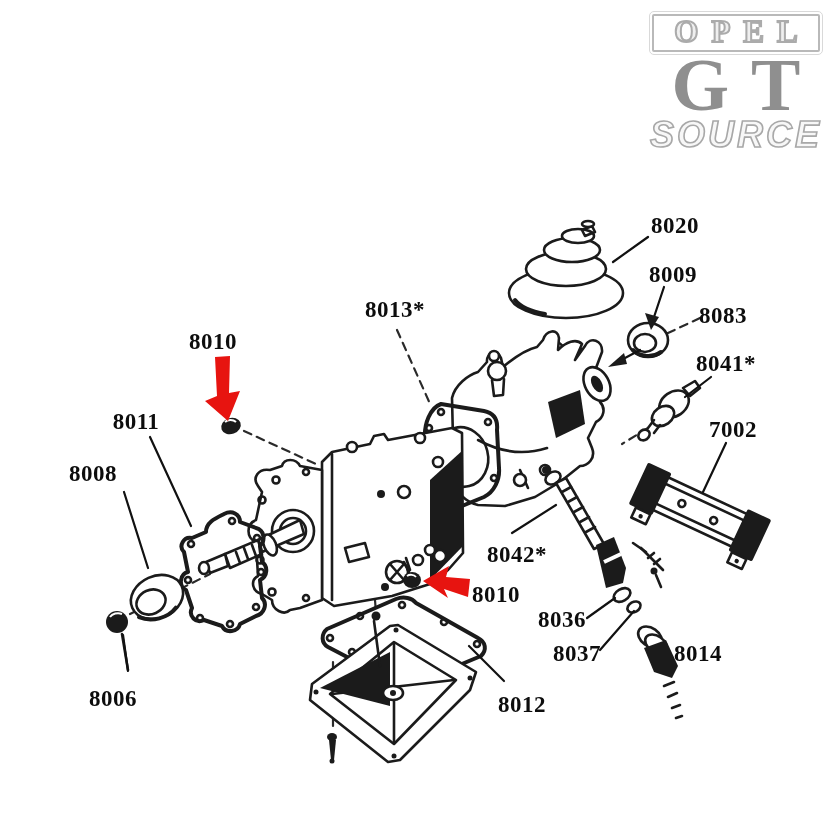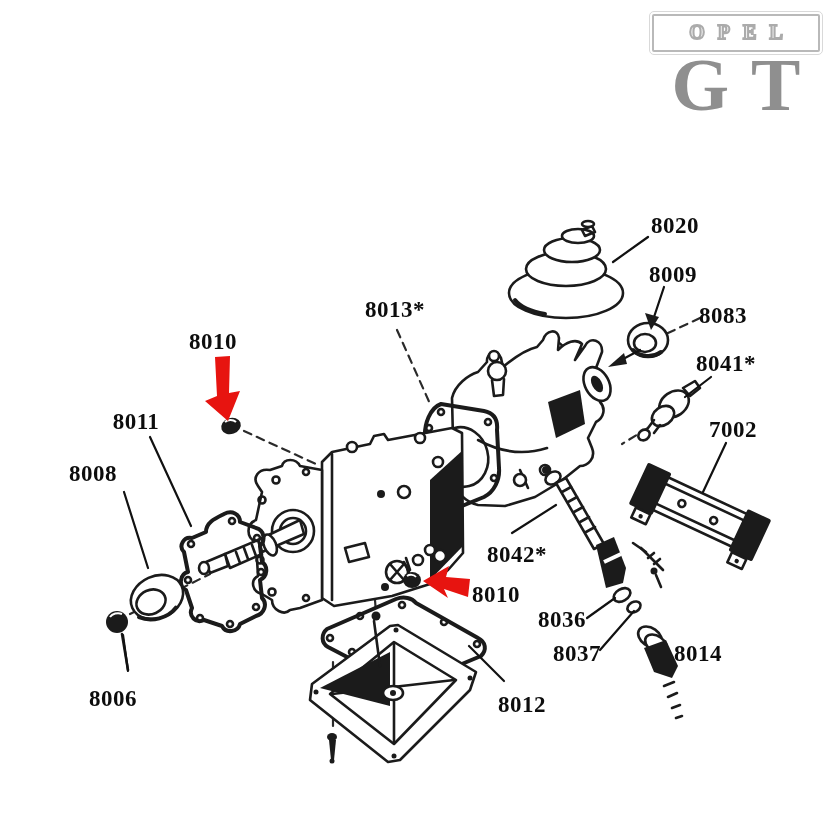--- a/index.html
+++ b/index.html
@@ -3,21 +3,21 @@
 <meta charset="utf-8">
 <style>
   html,body{margin:0;padding:0;background:#ffffff;}
   #stage{position:relative;width:840px;height:840px;background:#ffffff;overflow:hidden;
          font-family:"Liberation Serif",serif;}
   
   .logo{position:absolute;top:14px;left:642px;width:188px;text-align:center;
         -webkit-user-select:none;user-select:none;}
   .opel-box{display:block;margin:0 auto;border:2px solid #b9b9b9;outline:1px solid #d9d9d9;
             outline-offset:2px;border-radius:2px;padding:1px 6px 3px 6px;width:168px;box-sizing:border-box;}
-  .opel-text{font-family:"Liberation Serif",serif;font-weight:bold;font-size:20px;line-height:30px;
+  .opel-text{font-family:"Liberation Serif",serif;font-weight:bold;font-size:31px;line-height:30px;
              letter-spacing:13px;margin-right:-13px;color:#efefef;
              -webkit-text-stroke:2px #ababab;}
   .gt-text{font-family:"Liberation Serif",serif;font-weight:bold;font-size:74px;line-height:62px;
            letter-spacing:22px;margin-right:-22px;color:#8f8f8f;margin-top:2px;}
   .source-text{font-family:"Liberation Sans",sans-serif;font-style:italic;font-weight:bold;
                font-size:36px;line-height:38px;letter-spacing:3px;color:#f7f7f7;
                -webkit-text-stroke:1.6px #a8a8a8;margin-top:0px;}
   
   svg{position:absolute;top:0;left:0;}
   .ln{stroke:#1b1b1b;fill:none;stroke-width:2.6;stroke-linecap:round;stroke-linejoin:round;}
@@ -32,20 +32,21 @@
 </head>
 <body>
 
 <div id="stage">
 
   <div class="logo">
     <div class="opel-box">
       <div class="opel-text">OPEL</div>
     </div>
     <div class="gt-text">GT</div>
+    <div class="source-text">SOURCE</div>
   </div>
 
   <svg width="840" height="840" viewBox="0 0 840 840">
 
     <g>
       <path class="dash" d="M130,614 L210,574"></path>
       <path class="dash" d="M216,570 L298,531"></path>
       <path class="dash" d="M244,431 L316,464"></path>
       <path class="dash" d="M397,330 L431,406"></path>
       <path class="dash" d="M700,318 L632,350"></path>

